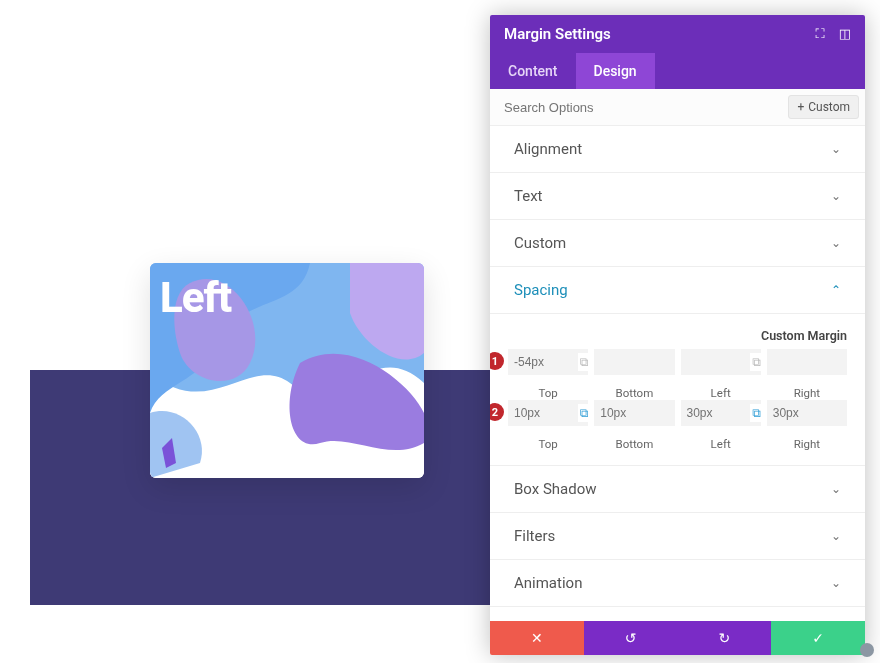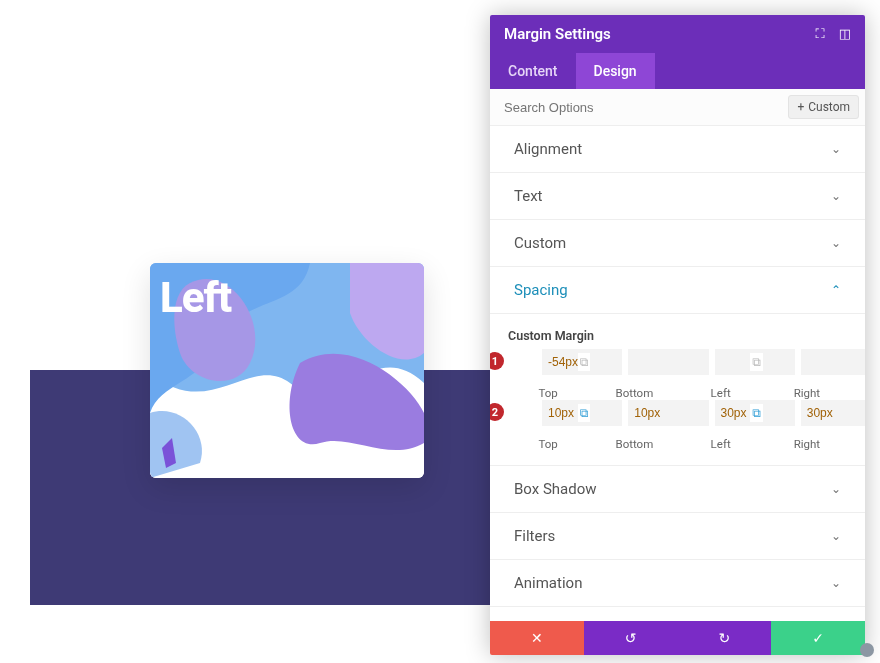--- a/index.html
+++ b/index.html
@@ -156,38 +156,38 @@
 .spacing-body {
   padding: 6px 18px 14px 18px;
   border-bottom: 1px solid #eee;
   position: relative;
 }
 .group-label {
   font-size: 12.5px;
   font-weight: 600;
   color: #444;
   margin: 8px 0 6px;
+  text-align: right;
 }
 .grid4 {
   display: grid;
   grid-template-columns: 1fr 1fr 1fr 1fr;
   gap: 6px;
   position: relative;
 }
 .cell { position: relative; }
 .cell input {
   width: 100%;
   height: 26px;
   border: none;
   background: #f3f3f3;
   font-size: 12px;
   padding: 0 6px;
-  color: #a16207;
+  color: #737373;
   outline: none;
-  margin-left: 34px;
 }
 .cell .lab {
   text-align: center;
   font-size: 11.5px;
   color: #666;
   margin-top: 11px;
 }
 .link-icon {
   position: absolute;
   right: -2px;

